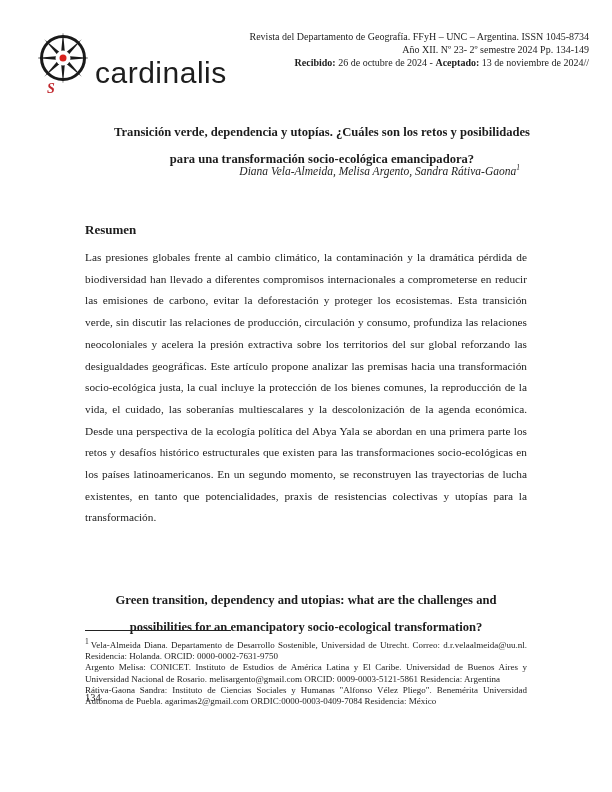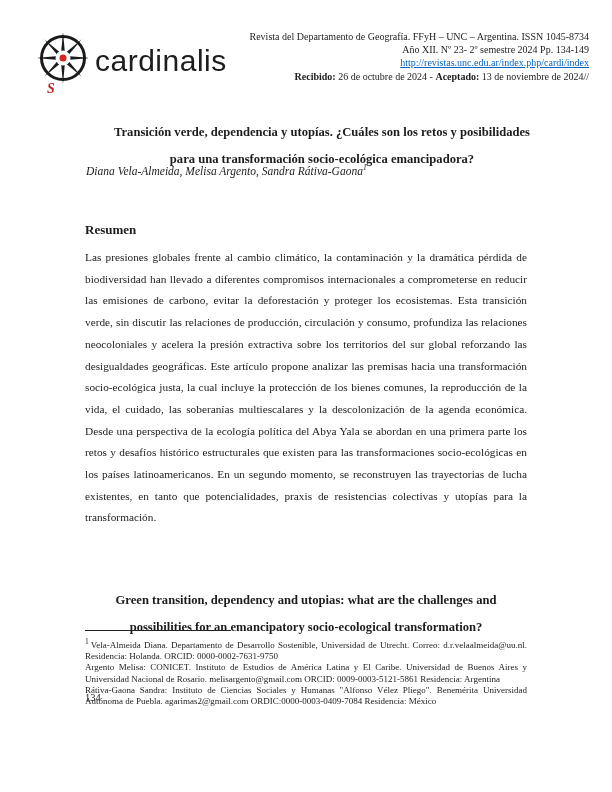--- a/index.html
+++ b/index.html
@@ -16,43 +16,43 @@
   
   .logo { position:absolute; left:38px; top:33px; width:200px; }
   .compass-wrap { position:absolute; left:0; top:0; width:50px; height:66px; }
   .logo-s {
     position:absolute; left:9px; top:49px;
     font-family:"Liberation Serif", serif;
     font-weight:bold; font-style:italic;
     font-size:14px; color:#c0272d; line-height:14px;
   }
   .wordmark {
-    position:absolute; left:57px; top:13px;
+    position:absolute; left:57px; top:25px;
     font-family:"Liberation Sans", sans-serif;
     font-size:30px; line-height:30px; letter-spacing:0.5px;
     color:#1d1d1d;
   }
   .hdr-right {
     position:absolute; top:30px; right:23px; width:370px;
     text-align:right; font-size:10px; line-height:13.2px;
   }
   .hdr-right .lnk {
     color:#0563C1; text-decoration:underline; cursor:pointer;
   }
   .b { font-weight:bold; }
 
   
   .title-es {
     position:absolute; top:103px; left:85px; width:442px;
     text-align:center; font-weight:bold;
     font-size:12.6px; line-height:27px;
   }
   .authors {
-    position:absolute; top:163px; left:86px; width:442px;
-    text-align:left; font-style:italic; font-size:11.5px;
+    position:absolute; top:163px; left:78px; width:442px;
+    text-align:right; font-style:italic; font-size:11.5px;
   }
   .authors sup, .fn sup { font-size:7.5px; }
   .resumen-h {
     position:absolute; top:222px; left:85px;
     font-weight:bold; font-size:13px;
   }
   .abstract {
     position:absolute; top:247px; left:85px; width:442px;
     text-align:justify; font-size:11.3px; line-height:21.7px;
   }
@@ -106,21 +106,20 @@
         <circle cx="50" cy="50" r="7" fill="#d8231f"></circle>
       </svg>
       <div class="logo-s">S</div>
     </div>
     <div class="wordmark">cardinalis</div>
   </div>
 
   <div class="hdr-right">
     <div>Revista del Departamento de Geografía. FFyH – UNC – Argentina. ISSN 1045-8734</div>
     <div>Año XII. Nº 23- 2º semestre 2024 Pp. 134-149</div>
-    <div><span class="lnk">http://revistas.unc.edu.ar/index.php/cardi/index</span></div>
     <div><span class="b">Recibido:</span><span> 26 de octubre de 2024 - </span><span class="b">Aceptado:</span><span> 13 de noviembre de 2024//</span></div>
   </div>
 
   <h1 class="title-es" style="margin:16px;">Transición verde, dependencia y utopías. ¿Cuáles son los retos y posibilidades para una transformación socio-ecológica emancipadora?</h1>
 
   <div class="authors"><span>Diana Vela-Almeida, Melisa Argento, Sandra Rátiva-Gaona</span><sup>1</sup></div>
 
   <div class="resumen-h">Resumen</div>
   <p class="abstract" style="margin:0;">Las presiones globales frente al cambio climático, la contaminación y la dramática pérdida de biodiversidad han llevado a diferentes compromisos internacionales a comprometerse en reducir las emisiones de carbono, evitar la deforestación y proteger los ecosistemas. Esta transición verde, sin discutir las relaciones de producción, circulación y consumo, profundiza las relaciones neocoloniales y acelera la presión extractiva sobre los territorios del sur global reforzando las desigualdades geográficas. Este artículo propone analizar las premisas hacia una transformación socio-ecológica justa, la cual incluye la protección de los bienes comunes, la reproducción de la vida, el cuidado, las soberanías multiescalares y la descolonización de la agenda económica. Desde una perspectiva de la ecología política del Abya Yala se abordan en una primera parte los retos y desafíos histórico estructurales que existen para las transformaciones socio-ecológicas en los países latinoamericanos. En un segundo momento, se reconstruyen las trayectorias de lucha existentes, en tanto que potencialidades, praxis de resistencias colectivas y utopías para la transformación.</p>
 

